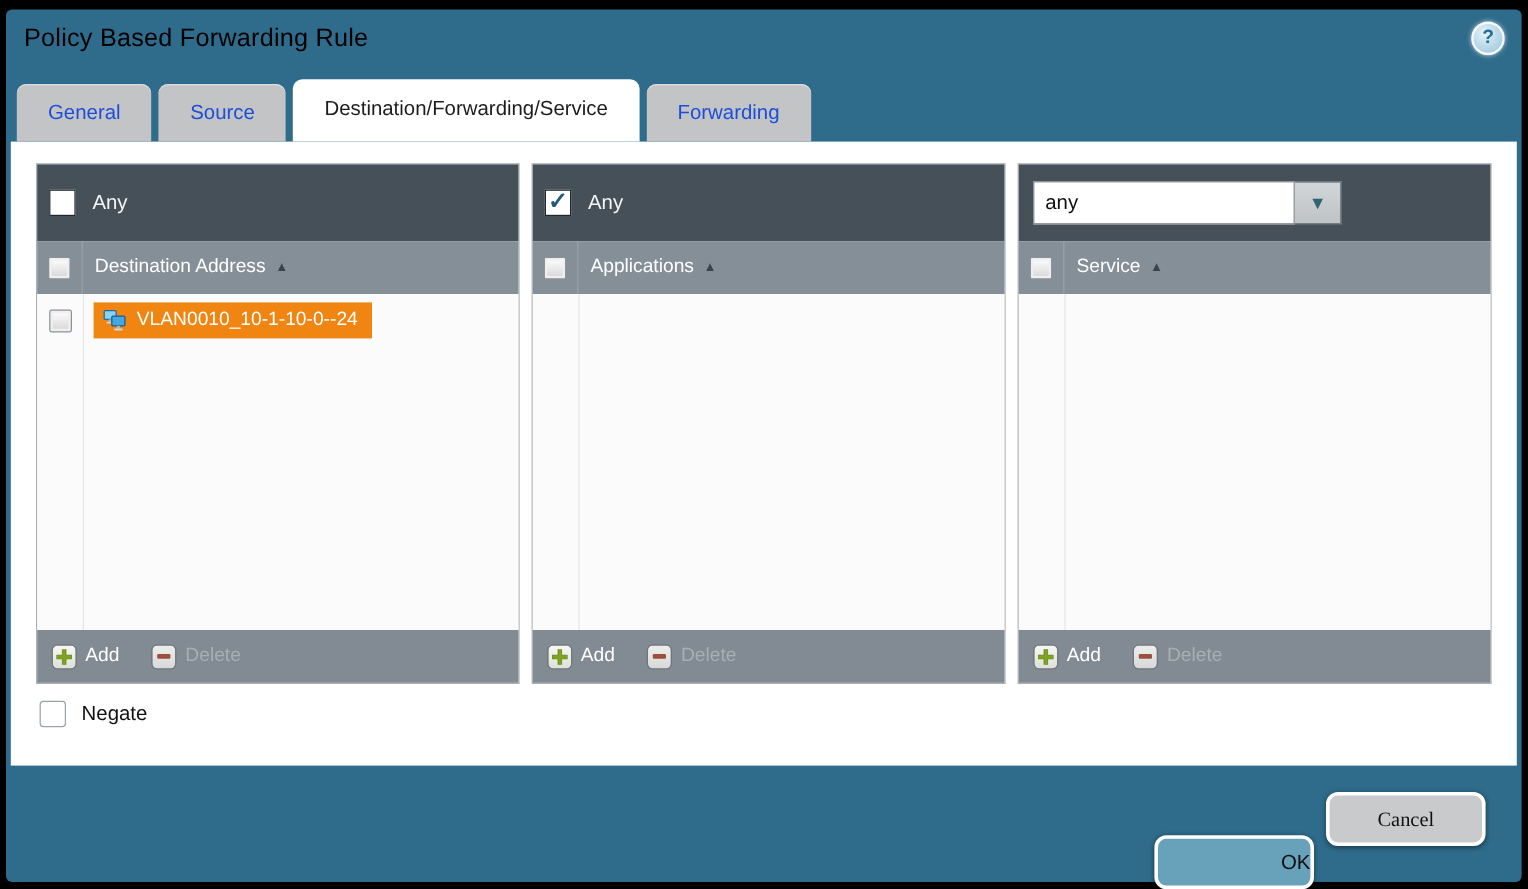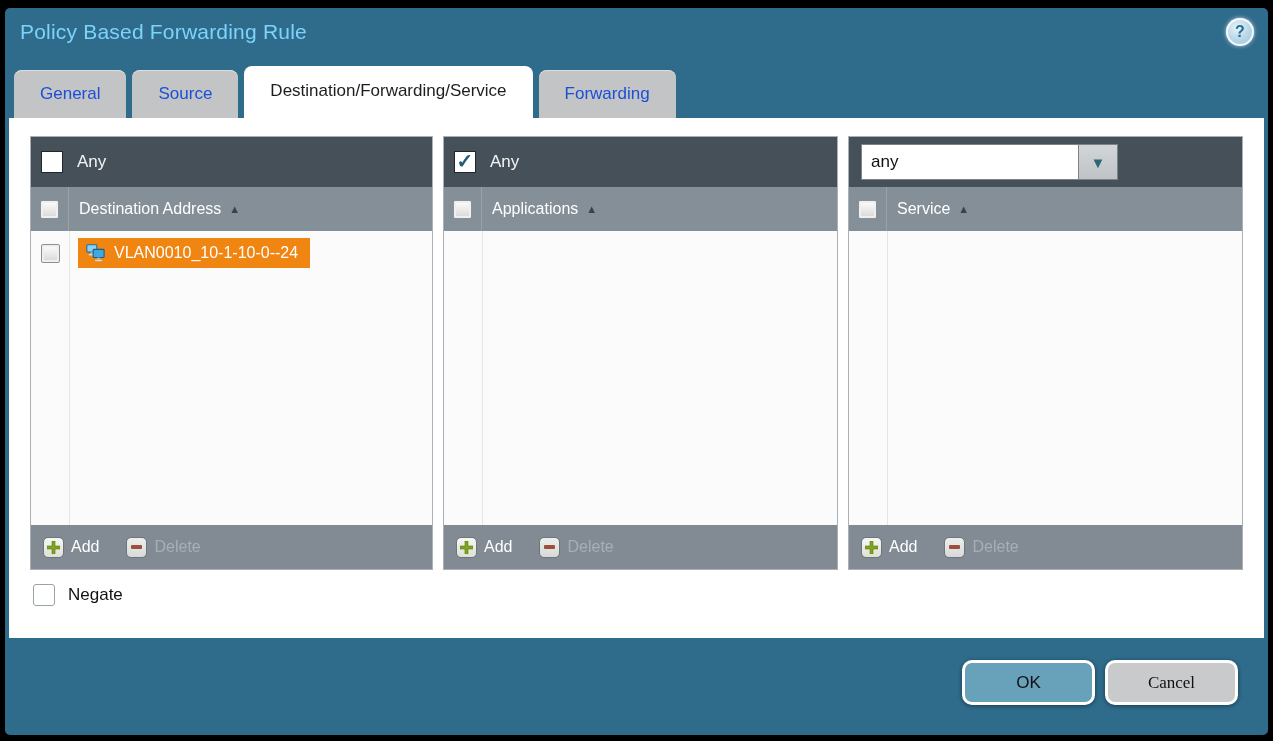--- a/index.html
+++ b/index.html
@@ -14,21 +14,21 @@
     position: absolute;
     top: 8px; left: 5px; right: 5px; bottom: 6px;
     background: #2f6b8b;
     border-radius: 5px;
   }
   
   .title {
     position: absolute;
     left: 15px; top: 12px;
     font-size: 21px;
-    color: #7dd3fc;
+    color: #000000;
     letter-spacing: .2px;
   }
   .help {
     position: absolute;
     right: 14px; top: 10px;
     width: 28px; height: 28px;
     border-radius: 50%;
     background: radial-gradient(circle at 40% 35%, #e6f3fa 0%, #bcd9e8 45%, #8fc0da 100%);
     box-shadow: 0 0 4px rgba(255,255,255,.7), inset 0 0 0 2px rgba(255,255,255,.85);
     color: #1f6d99;
@@ -82,21 +82,21 @@
     border: 1px solid #aab0b5;
     display: flex;
     flex-direction: column;
     background: #fbfbfb;
   }
   .panel.p1 { left: 21px;  width: 403px; }
   .panel.p2 { left: 434px; width: 395px; }
   .panel.p3 { left: 839px; width: 395px; }
 
   .panel-any {
-    height: 50px;
+    height: 64px;
     background: #465058;
     display: flex;
     align-items: center;
     padding-left: 10px;
     gap: 14px;
     flex: none;
   }
   .any-label { color: #f2f4f5; font-size: 17px; }
   .cb-any {
     width: 22px; height: 22px;
@@ -243,21 +243,21 @@
     position: absolute;
     width: 133px; height: 45px;
     border: 3px solid #ffffff;
     border-radius: 10px;
     font-size: 17px;
     font-family: "Liberation Sans", sans-serif;
     color: #111;
     box-shadow: 0 1px 4px rgba(0,0,0,.45);
     cursor: pointer;
   }
-  .btn-ok     { left: 957px; top: 652px; background: #68a1ba; }
+  .btn-ok     { left: 957px; top: 688px; background: #68a1ba; text-align: right; }
   .btn-cancel { left: 1100px; top: 652px; background: #c9cacb; font-family: Liberation Serif, serif; }
 </style>
 </head>
 <body>
 
 <div class="dialog">
 
   <div class="title">Policy Based Forwarding Rule</div>
   <div class="help">?</div>
 

